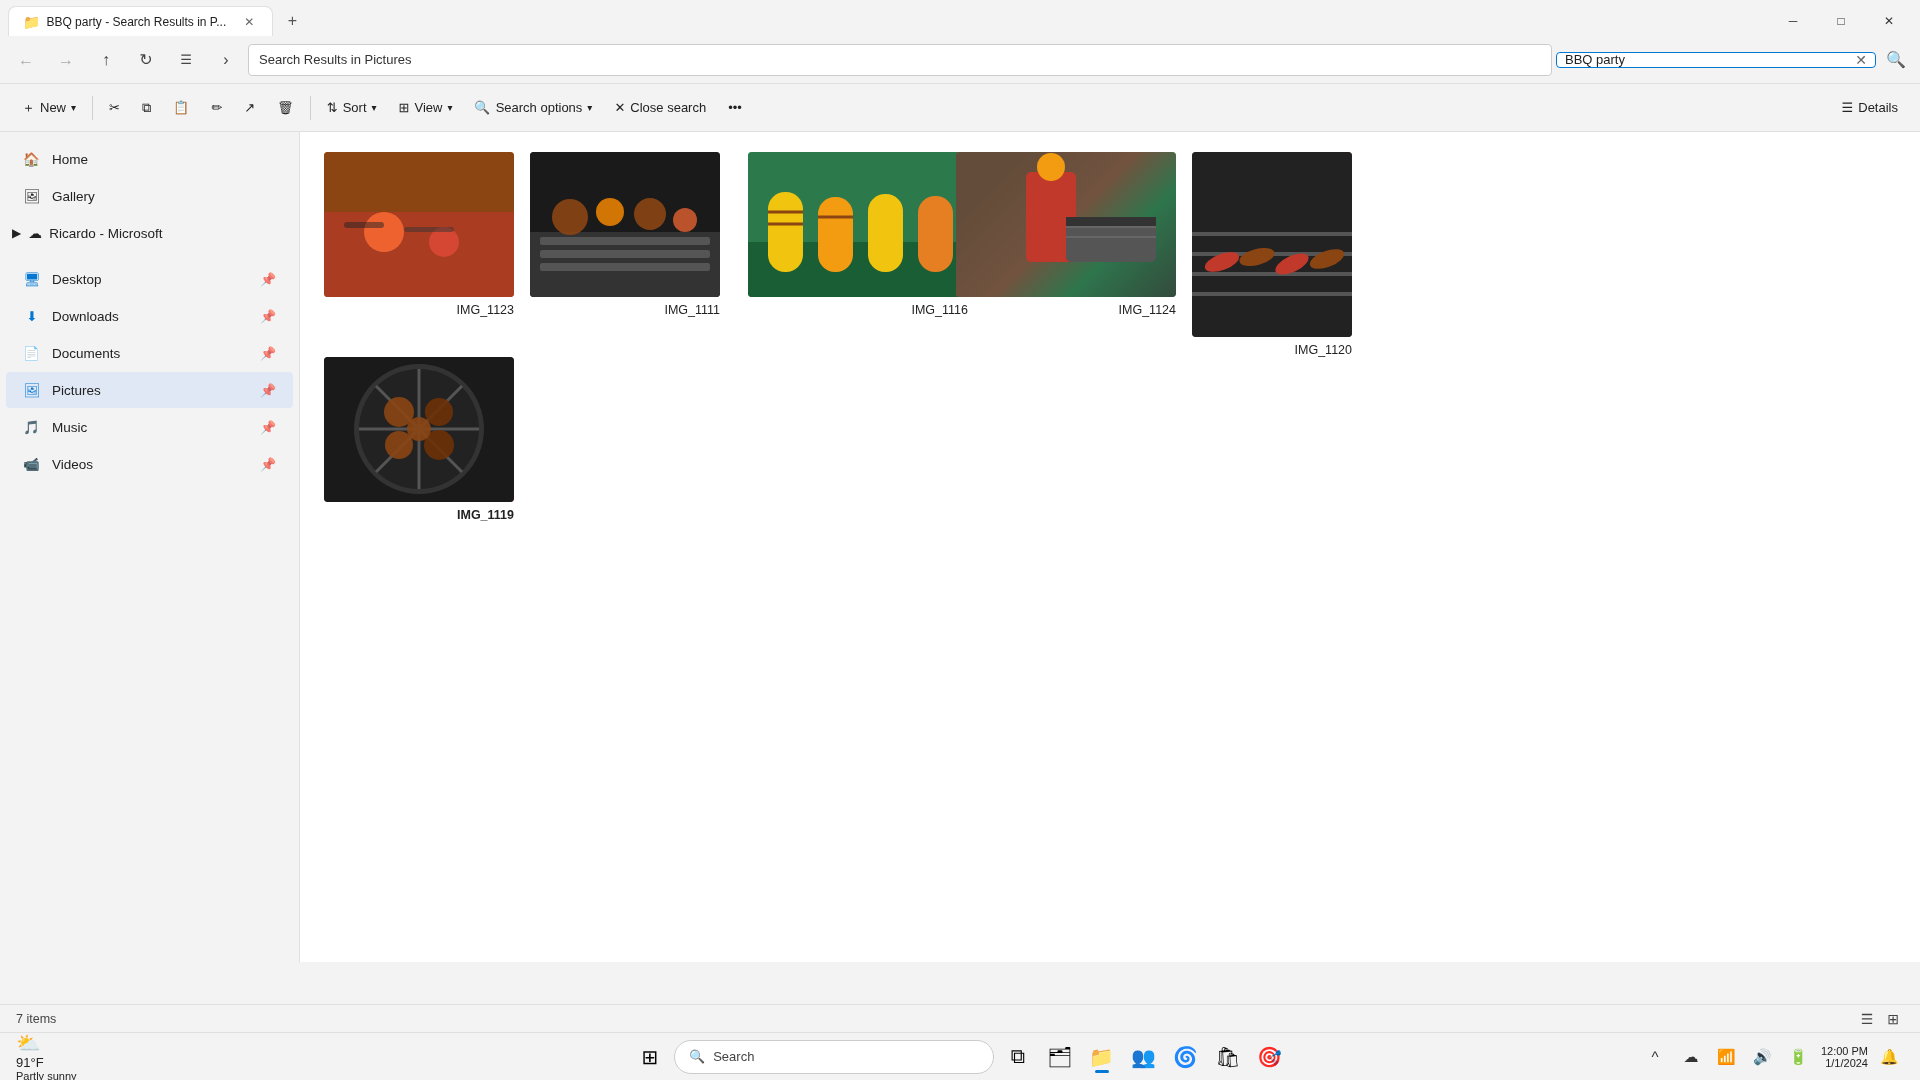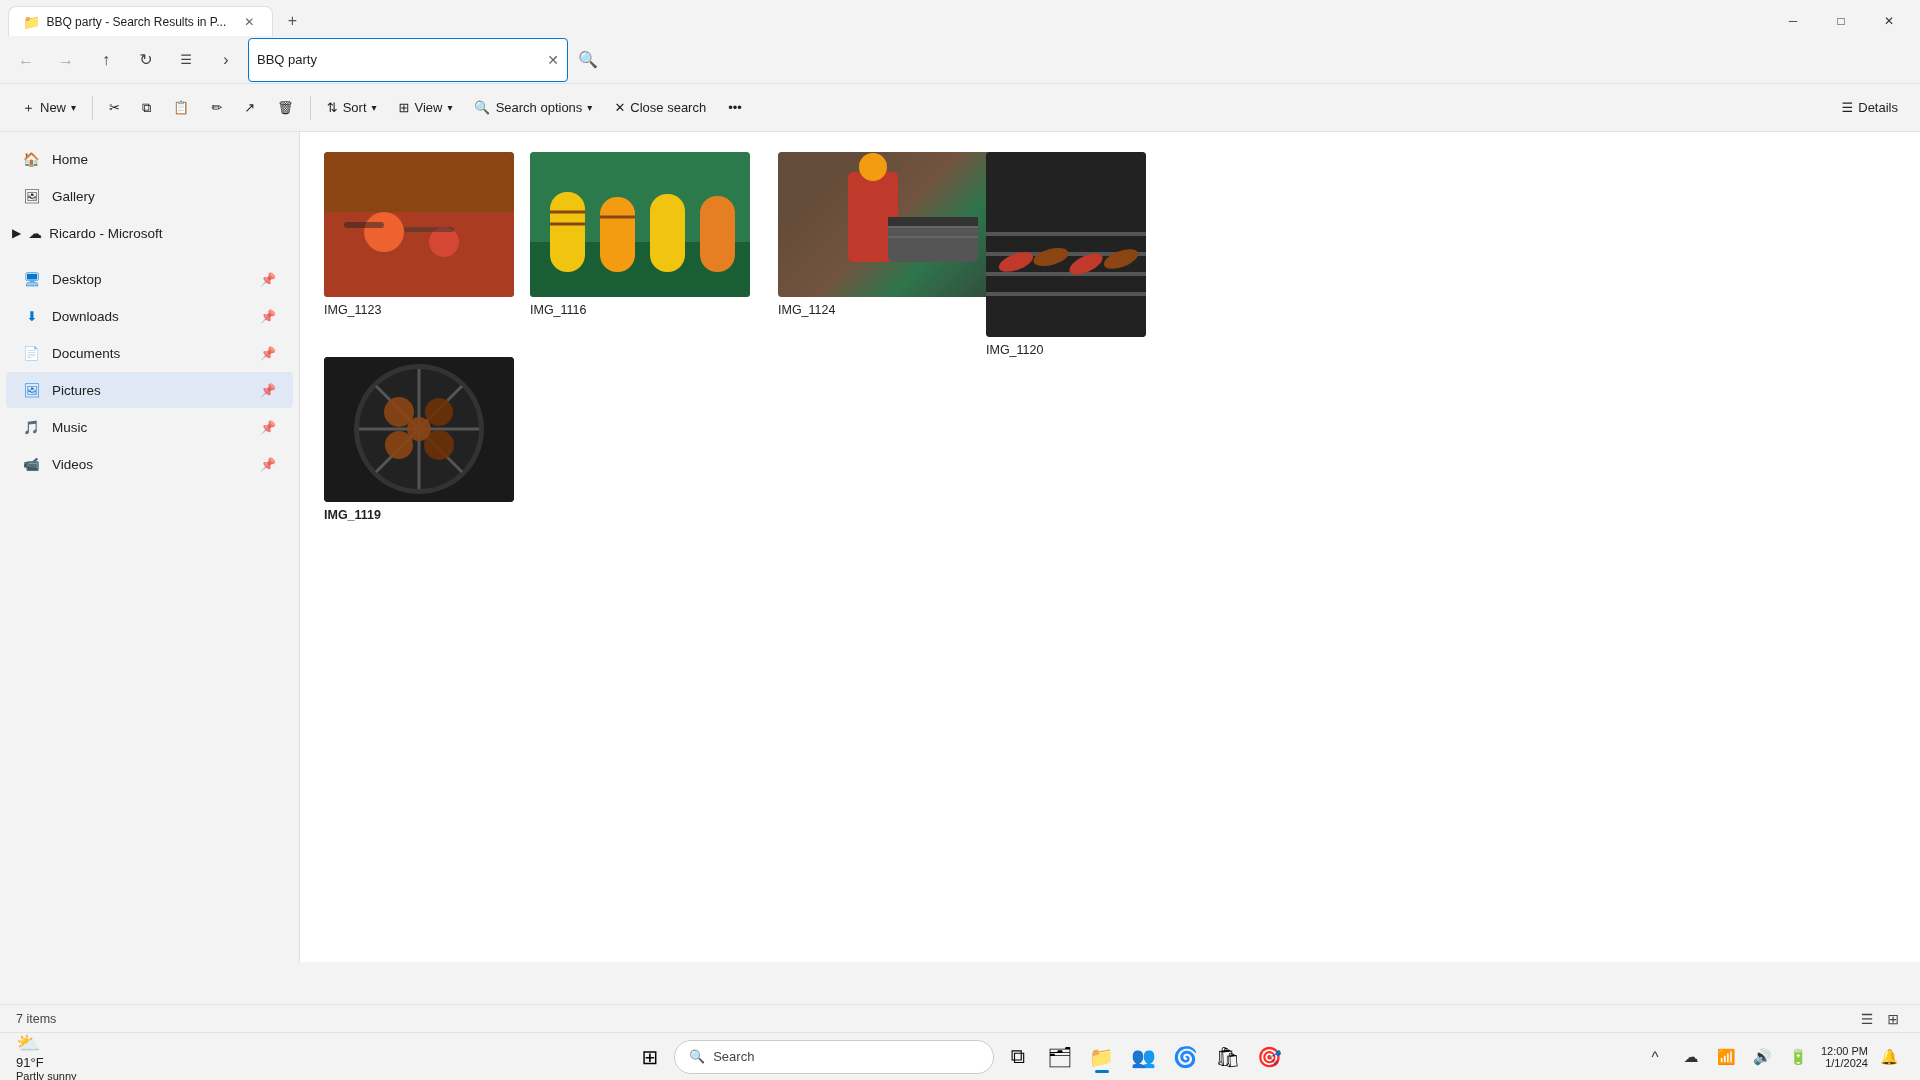--- a/index.html
+++ b/index.html
@@ -52,21 +52,21 @@
       border: 1px solid #ccc;
       border-radius: 4px;
       display: flex;
       align-items: center;
       padding: 0 10px;
       font-size: 13px;
       color: #333;
     }
     .search-box {
       width: 320px;
-      height: 44px;
+      height: 16px;
       background: #fff;
       border: 1px solid #0078d4;
       border-radius: 4px;
       display: flex;
       align-items: center;
       padding: 0 8px;
       gap: 6px;
     }
     .search-box input {
       border: none;
@@ -183,21 +183,21 @@
     
     .thumbnails-grid {
       display: flex;
       flex-wrap: wrap;
       gap: 16px;
       align-content: flex-start;
     }
     .thumb-item {
       display: flex;
       flex-direction: column;
-      align-items: flex-start;
+      align-items: flex-end;
       cursor: pointer;
       width: 190px;
     }
     .thumb-img-wrap {
       width: 190px;
       height: 145px;
       background: #e0e0e0;
       border-radius: 4px;
       overflow: hidden;
       display: flex;
@@ -366,20 +366,23 @@
     </div>
     <div class="nav-btn">
       <span>↻</span>
     </div>
     <div class="nav-btn" style="font-size:13px;">
       <span>☰</span>
     </div>
     <div class="nav-btn">
       <span>›</span>
     </div>
+    <div class="breadcrumb-bar">
+      <span>Search Results in Pictures</span>
+    </div>
     <div class="search-box">
       <input type="text" value="BBQ party" style="font-size: 13px;">
       <span class="search-box-clear">✕</span>
     </div>
     <div class="search-icon-btn">
       <span>🔍</span>
     </div>
   </div>
 
   <div class="toolbar">
@@ -501,20 +504,36 @@
             <rect x="0" y="60" width="190" height="85" fill="#c0392b" opacity="0.6"></rect>
             <circle cx="60" cy="80" r="20" fill="#ff6b35" opacity="0.8"></circle>
             <circle cx="120" cy="90" r="15" fill="#e74c3c" opacity="0.7"></circle>
             <rect x="20" y="70" width="40" height="6" rx="3" fill="#222" opacity="0.5"></rect>
             <rect x="80" y="75" width="50" height="5" rx="3" fill="#333" opacity="0.5"></rect>
           </svg>
         </div>
         <span class="thumb-label">IMG_1123</span>
       </div>
 
+      <div class="thumb-item">
+        <div class="thumb-img-wrap photo-bbq-2">
+          <svg viewBox="0 0 190 145" xmlns="http://www.w3.org/2000/svg">
+            <rect width="190" height="145" fill="#1a1a1a"></rect>
+            <rect x="0" y="80" width="190" height="65" fill="#333"></rect>
+            <rect x="10" y="85" width="170" height="8" rx="2" fill="#555"></rect>
+            <rect x="10" y="98" width="170" height="8" rx="2" fill="#555"></rect>
+            <rect x="10" y="111" width="170" height="8" rx="2" fill="#555"></rect>
+            <circle cx="40" cy="65" r="18" fill="#8B4513" opacity="0.9"></circle>
+            <circle cx="80" cy="60" r="14" fill="#ff8c00" opacity="0.8"></circle>
+            <circle cx="120" cy="62" r="16" fill="#8B4513" opacity="0.9"></circle>
+            <circle cx="155" cy="68" r="12" fill="#ff6b35" opacity="0.7"></circle>
+          </svg>
+        </div>
+        <span class="thumb-label">IMG_1111</span>
+      </div>
 
       <div class="thumb-item" style="width:232px;">
         <div class="thumb-img-wrap photo-bbq-3" style="width:220px; height:145px;">
           <svg viewBox="0 0 220 145" xmlns="http://www.w3.org/2000/svg">
             <rect width="220" height="145" fill="#2c7a4b"></rect>
             <rect x="0" y="90" width="220" height="55" fill="#1a5e35"></rect>
 
             <rect x="20" y="40" width="35" height="80" rx="17" fill="#f1c40f"></rect>
             <rect x="70" y="45" width="35" height="75" rx="17" fill="#f39c12"></rect>
             <rect x="120" y="42" width="35" height="78" rx="17" fill="#f1c40f"></rect>

